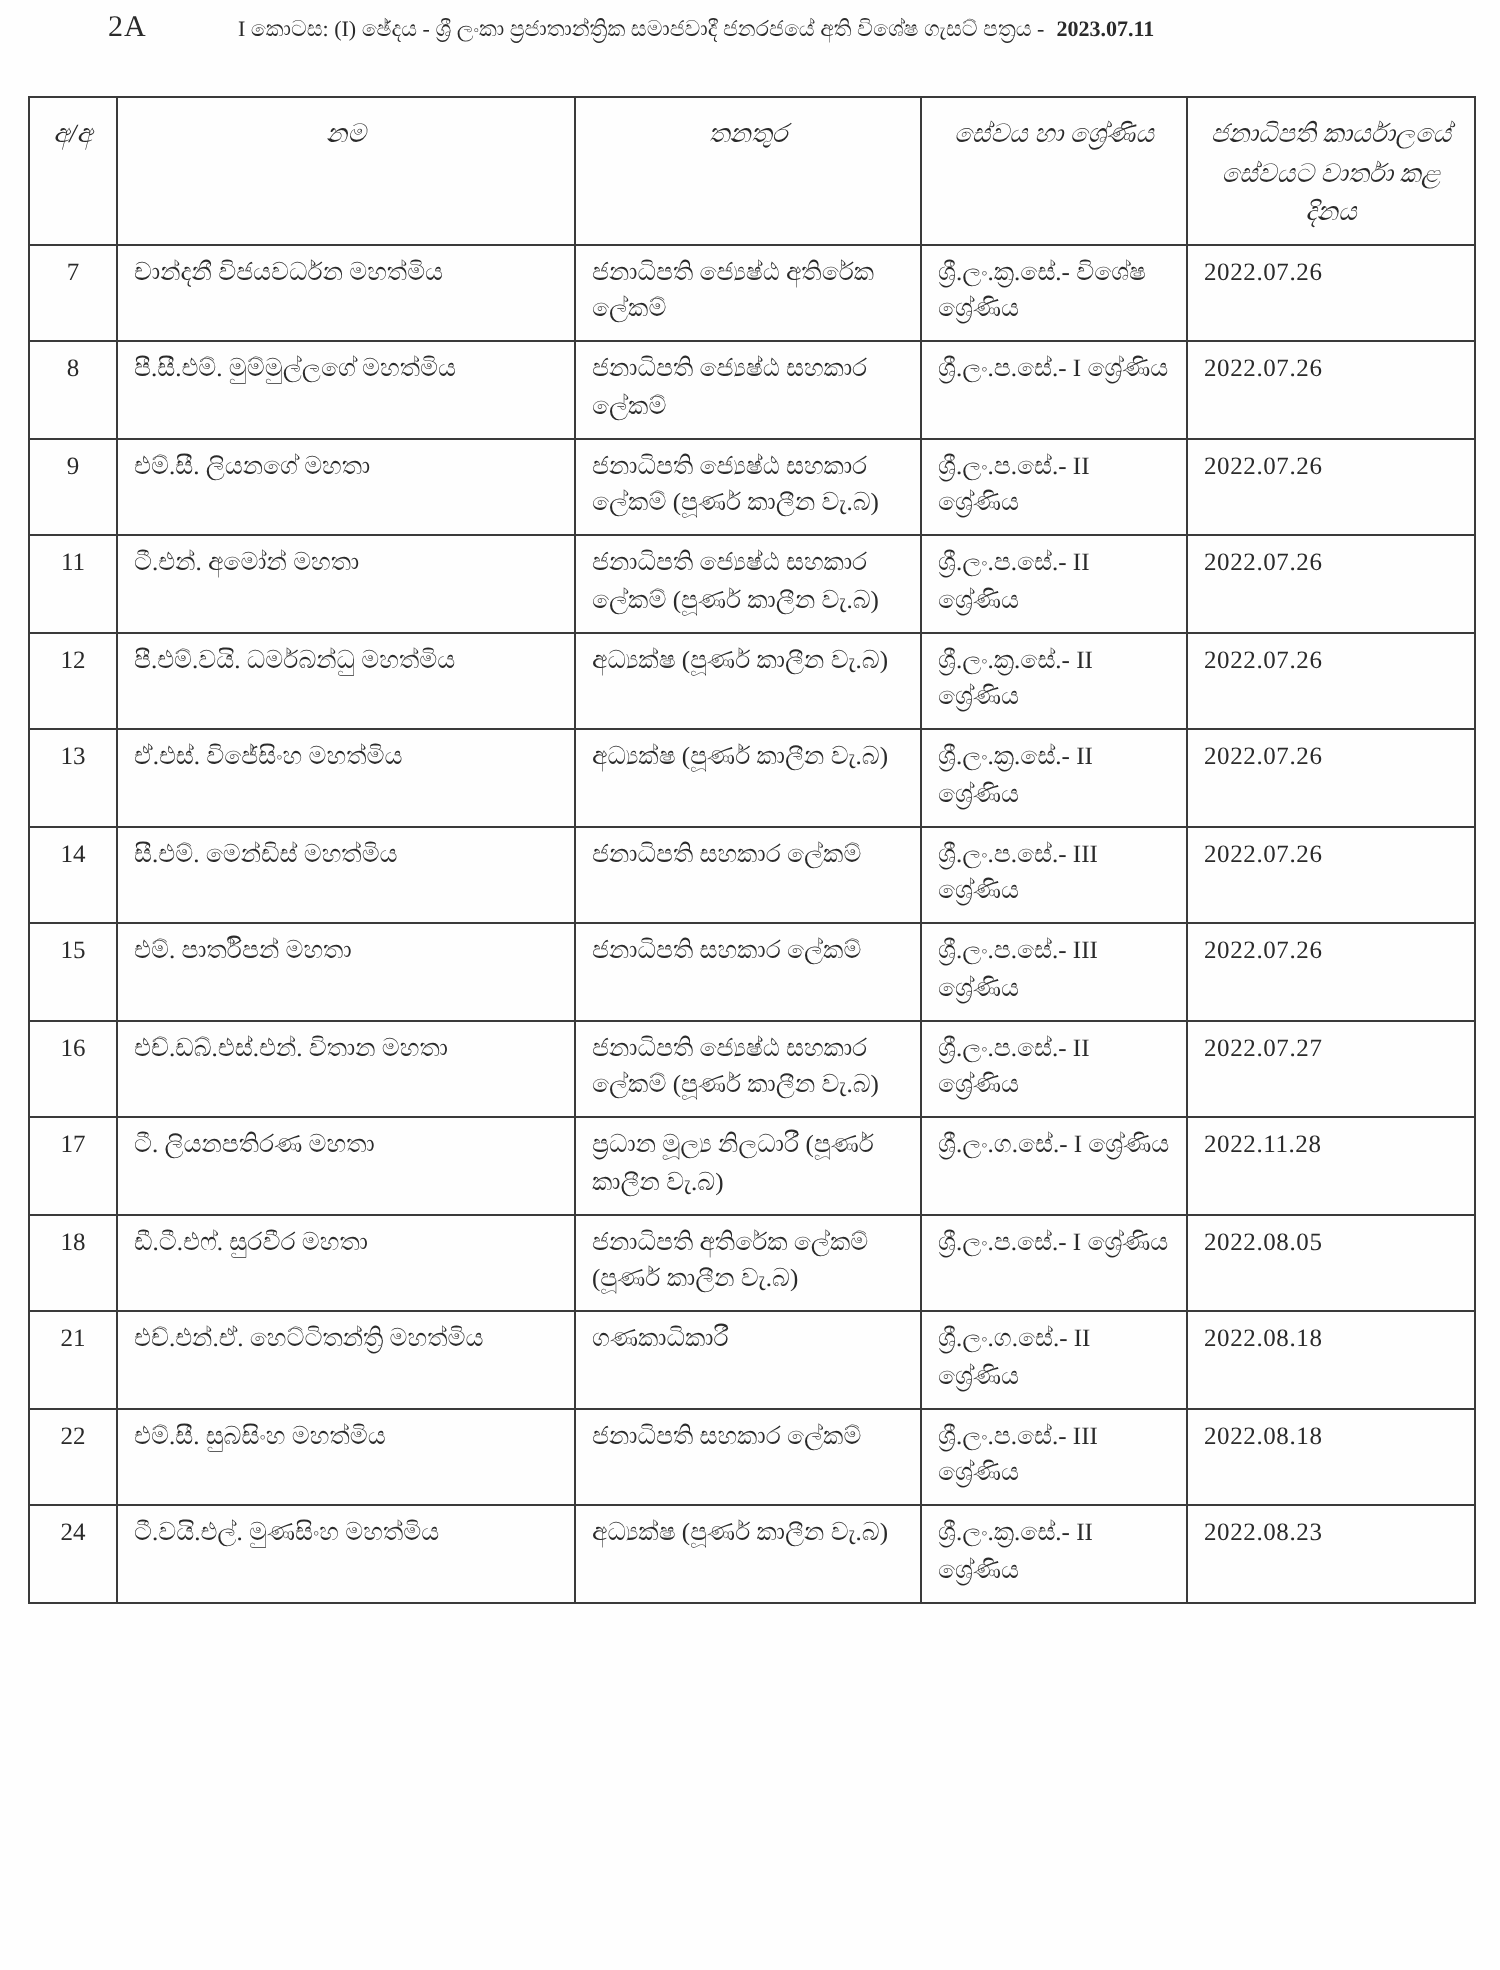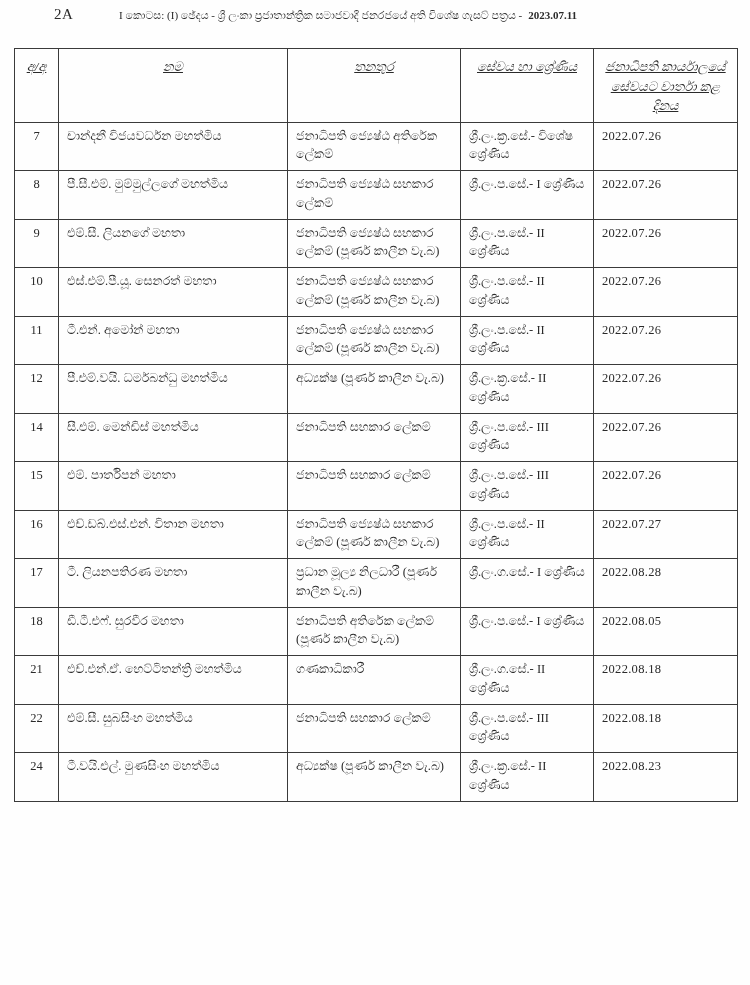--- a/index.html
+++ b/index.html
@@ -56,21 +56,20 @@
     line-height: 1.5;
     overflow: hidden;
   }
   table.gazette thead tr { height: 64px; }
   table.gazette thead th {
     font-style: italic;
     font-weight: normal;
     vertical-align: top;
     padding-top: 8px;
     font-size: 13px;
-    text-decoration: underline;
   }
   table.gazette tbody tr { height: 42px; }
   td.c-no   { text-align: center; font-size: 12.5px; }
   td.c-date { font-size: 12.5px; letter-spacing: 0.3px; }
   col.w-no   { width: 44px;  }
   col.w-name { width: 229px; }
   col.w-post { width: 173px; }
   col.w-grade{ width: 133px; }
   col.w-date { width: 144px; }
 </style>
@@ -121,44 +120,44 @@
     </tr>
 
     <tr>
       <td class="c-no">9</td>
       <td class="c-name">එම්.සී. ලියනගේ මහතා</td>
       <td class="c-post">ජනාධිපති ජ්‍යෙෂ්ඨ සහකාර ලේකම් (පූර්ණ කාලීන වැ.බ)</td>
       <td class="c-grade">ශ්‍රී.ලං.ප.සේ.- II ශ්‍රේණිය</td>
       <td class="c-date">2022.07.26</td>
     </tr>
 
-    <tr>
-      <td class="c-no">10</td>
-      <td class="c-name">එස්.එම්.පී.යූ. සෙනරත් මහතා</td>
-      <td class="c-post">ජනාධිපති ජ්‍යෙෂ්ඨ සහකාර ලේකම් (පූර්ණ කාලීන වැ.බ)</td>
-      <td class="c-grade">ශ්‍රී.ලං.ප.සේ.- II ශ්‍රේණිය</td>
-      <td class="c-date">2022.07.26</td>
-    </tr>
 
     <tr>
       <td class="c-no">11</td>
       <td class="c-name">ටී.එන්. අමෝන් මහතා</td>
       <td class="c-post">ජනාධිපති ජ්‍යෙෂ්ඨ සහකාර ලේකම් (පූර්ණ කාලීන වැ.බ)</td>
       <td class="c-grade">ශ්‍රී.ලං.ප.සේ.- II ශ්‍රේණිය</td>
       <td class="c-date">2022.07.26</td>
     </tr>
 
     <tr>
       <td class="c-no">12</td>
       <td class="c-name">පී.එම්.වයි. ධර්මබන්ධු මහත්මිය</td>
       <td class="c-post">අධ්‍යක්ෂ (පූර්ණ කාලීන වැ.බ)</td>
       <td class="c-grade">ශ්‍රී.ලං.ක්‍ර.සේ.- II ශ්‍රේණිය</td>
       <td class="c-date">2022.07.26</td>
     </tr>
 
+    <tr>
+      <td class="c-no">13</td>
+      <td class="c-name">ඒ.එස්. විජේසිංහ මහත්මිය</td>
+      <td class="c-post">අධ්‍යක්ෂ (පූර්ණ කාලීන වැ.බ)</td>
+      <td class="c-grade">ශ්‍රී.ලං.ක්‍ර.සේ.- II ශ්‍රේණිය</td>
+      <td class="c-date">2022.07.26</td>
+    </tr>
 
     <tr>
       <td class="c-no">14</td>
       <td class="c-name">සී.එම්. මෙන්ඩිස් මහත්මිය</td>
       <td class="c-post">ජනාධිපති සහකාර ලේකම්</td>
       <td class="c-grade">ශ්‍රී.ලං.ප.සේ.- III ශ්‍රේණිය</td>
       <td class="c-date">2022.07.26</td>
     </tr>
 
     <tr>
@@ -175,21 +174,21 @@
       <td class="c-post">ජනාධිපති ජ්‍යෙෂ්ඨ සහකාර ලේකම් (පූර්ණ කාලීන වැ.බ)</td>
       <td class="c-grade">ශ්‍රී.ලං.ප.සේ.- II ශ්‍රේණිය</td>
       <td class="c-date">2022.07.27</td>
     </tr>
 
     <tr>
       <td class="c-no">17</td>
       <td class="c-name">ටී. ලියනපතිරණ මහතා</td>
       <td class="c-post">ප්‍රධාන මූල්‍ය නිලධාරී (පූර්ණ කාලීන වැ.බ)</td>
       <td class="c-grade">ශ්‍රී.ලං.ග.සේ.- I ශ්‍රේණිය</td>
-      <td class="c-date">2022.08.28</td>
+      <td class="c-date">2022.11.28</td>
     </tr>
 
     <tr>
       <td class="c-no">18</td>
       <td class="c-name">ඩී.ටී.එෆ්. සුරවීර මහතා</td>
       <td class="c-post">ජනාධිපති අතිරේක ලේකම් (පූර්ණ කාලීන වැ.බ)</td>
       <td class="c-grade">ශ්‍රී.ලං.ප.සේ.- I ශ්‍රේණිය</td>
       <td class="c-date">2022.08.05</td>
     </tr>
 

